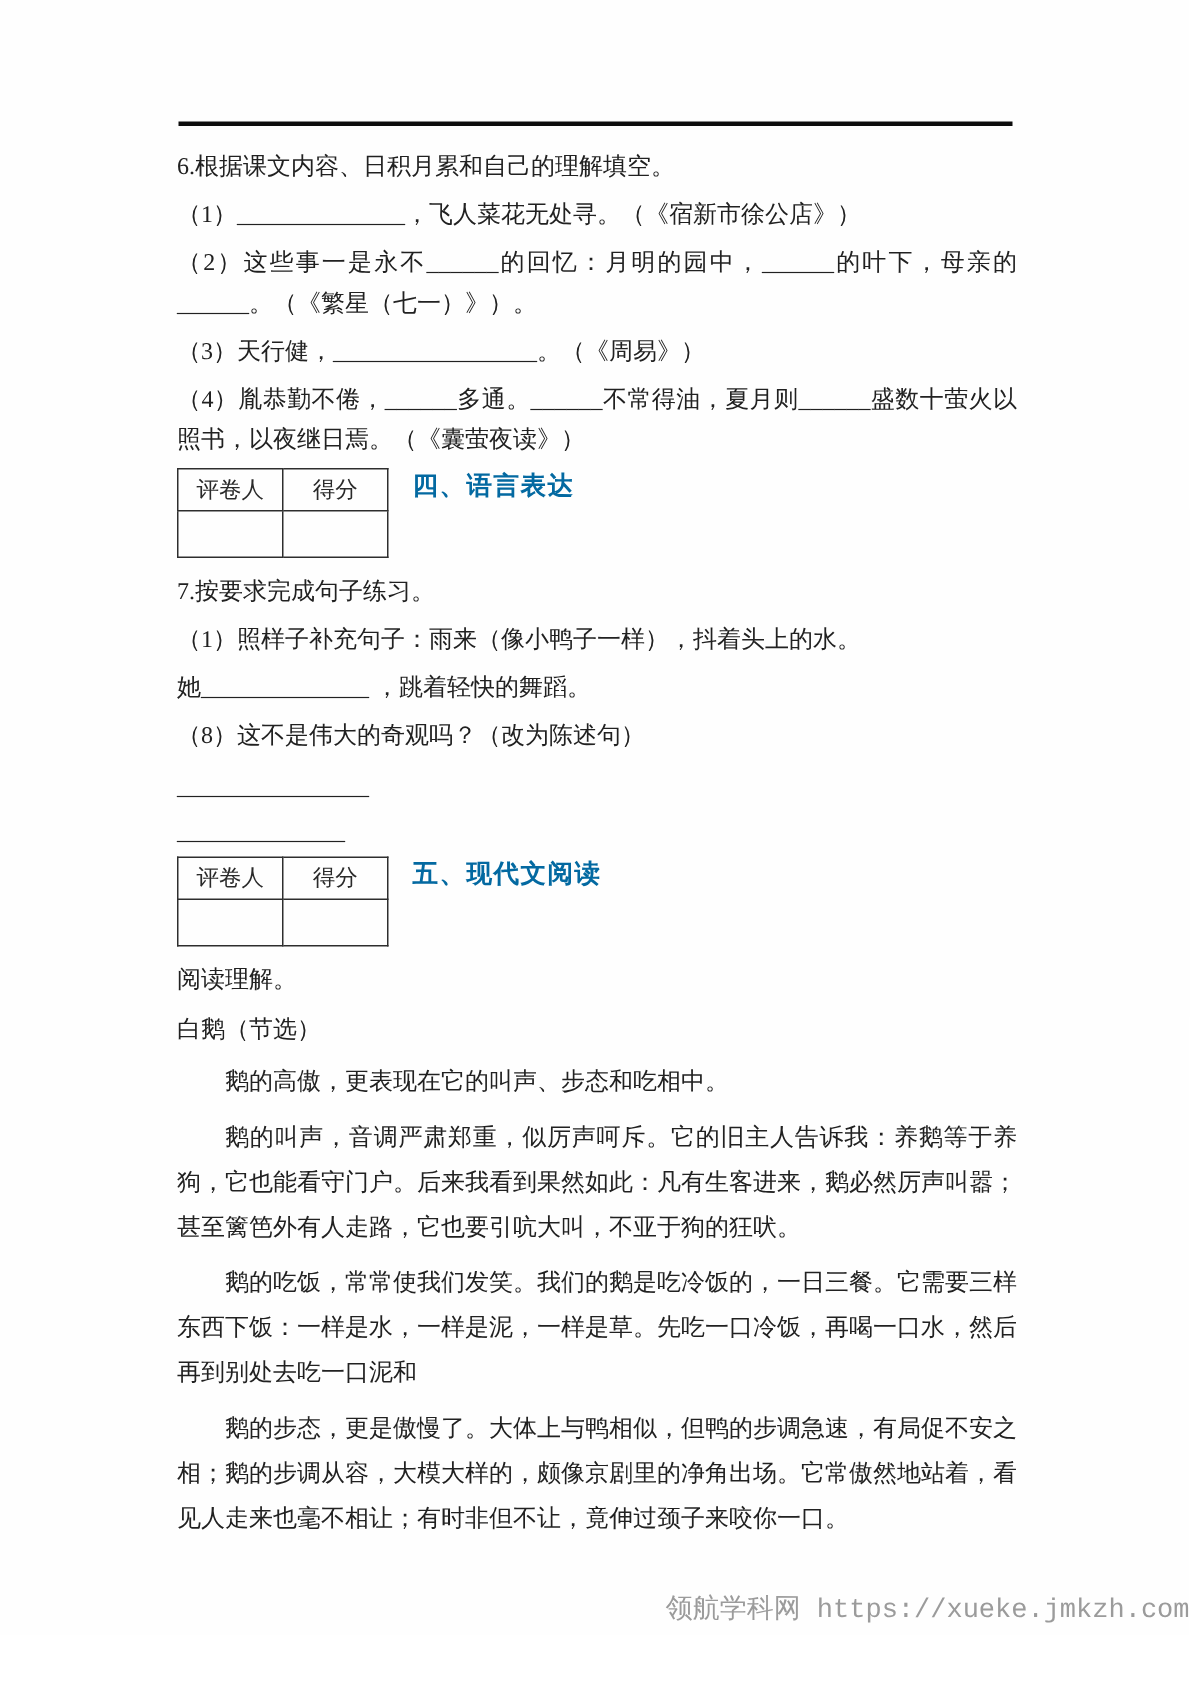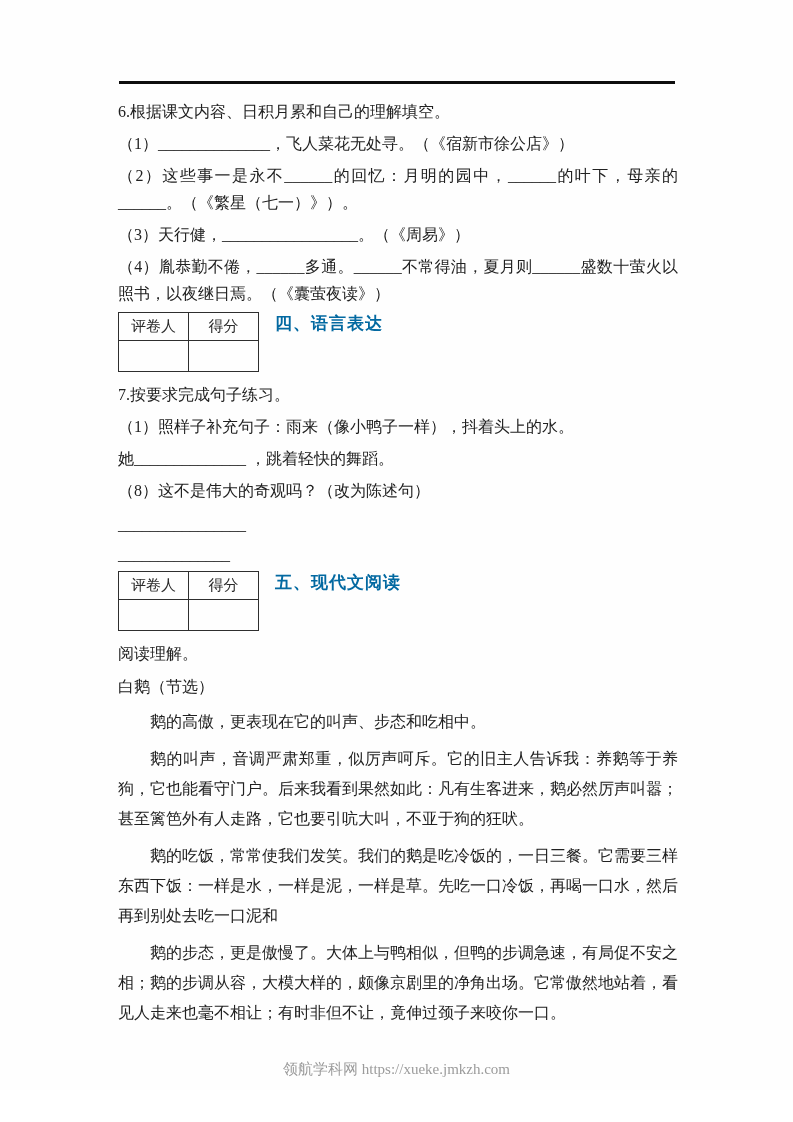--- a/index.html
+++ b/index.html
@@ -31,24 +31,24 @@
   table.score tr.body td{height:30px;}
   .sec-title{
     font-weight:bold;font-size:17px;margin-left:16px;color:#0369a1;
     letter-spacing:1px;
   }
   .lead{line-height:27px;margin:0 0 6px;}
   .passage-title{text-align:left;line-height:28px;margin:0 0 6px;}
   .para{line-height:30px;margin:0 0 7px;text-align:justify;text-indent:2em;}
   .footer{
     position:absolute;left:0;right:0;top:1060px;
-    text-align:center;
+    text-align:right;
     color:#9b9b9b;
-    font-family:Liberation Serif, serif;
-    font-size:15px;
+    font-family:Liberation Mono, monospace;
+    font-size:18px;
   }
 </style>
 </head>
 <body>
 
 <div class="page">
 
   <div class="top-rule"></div>
 
   <div class="content">

